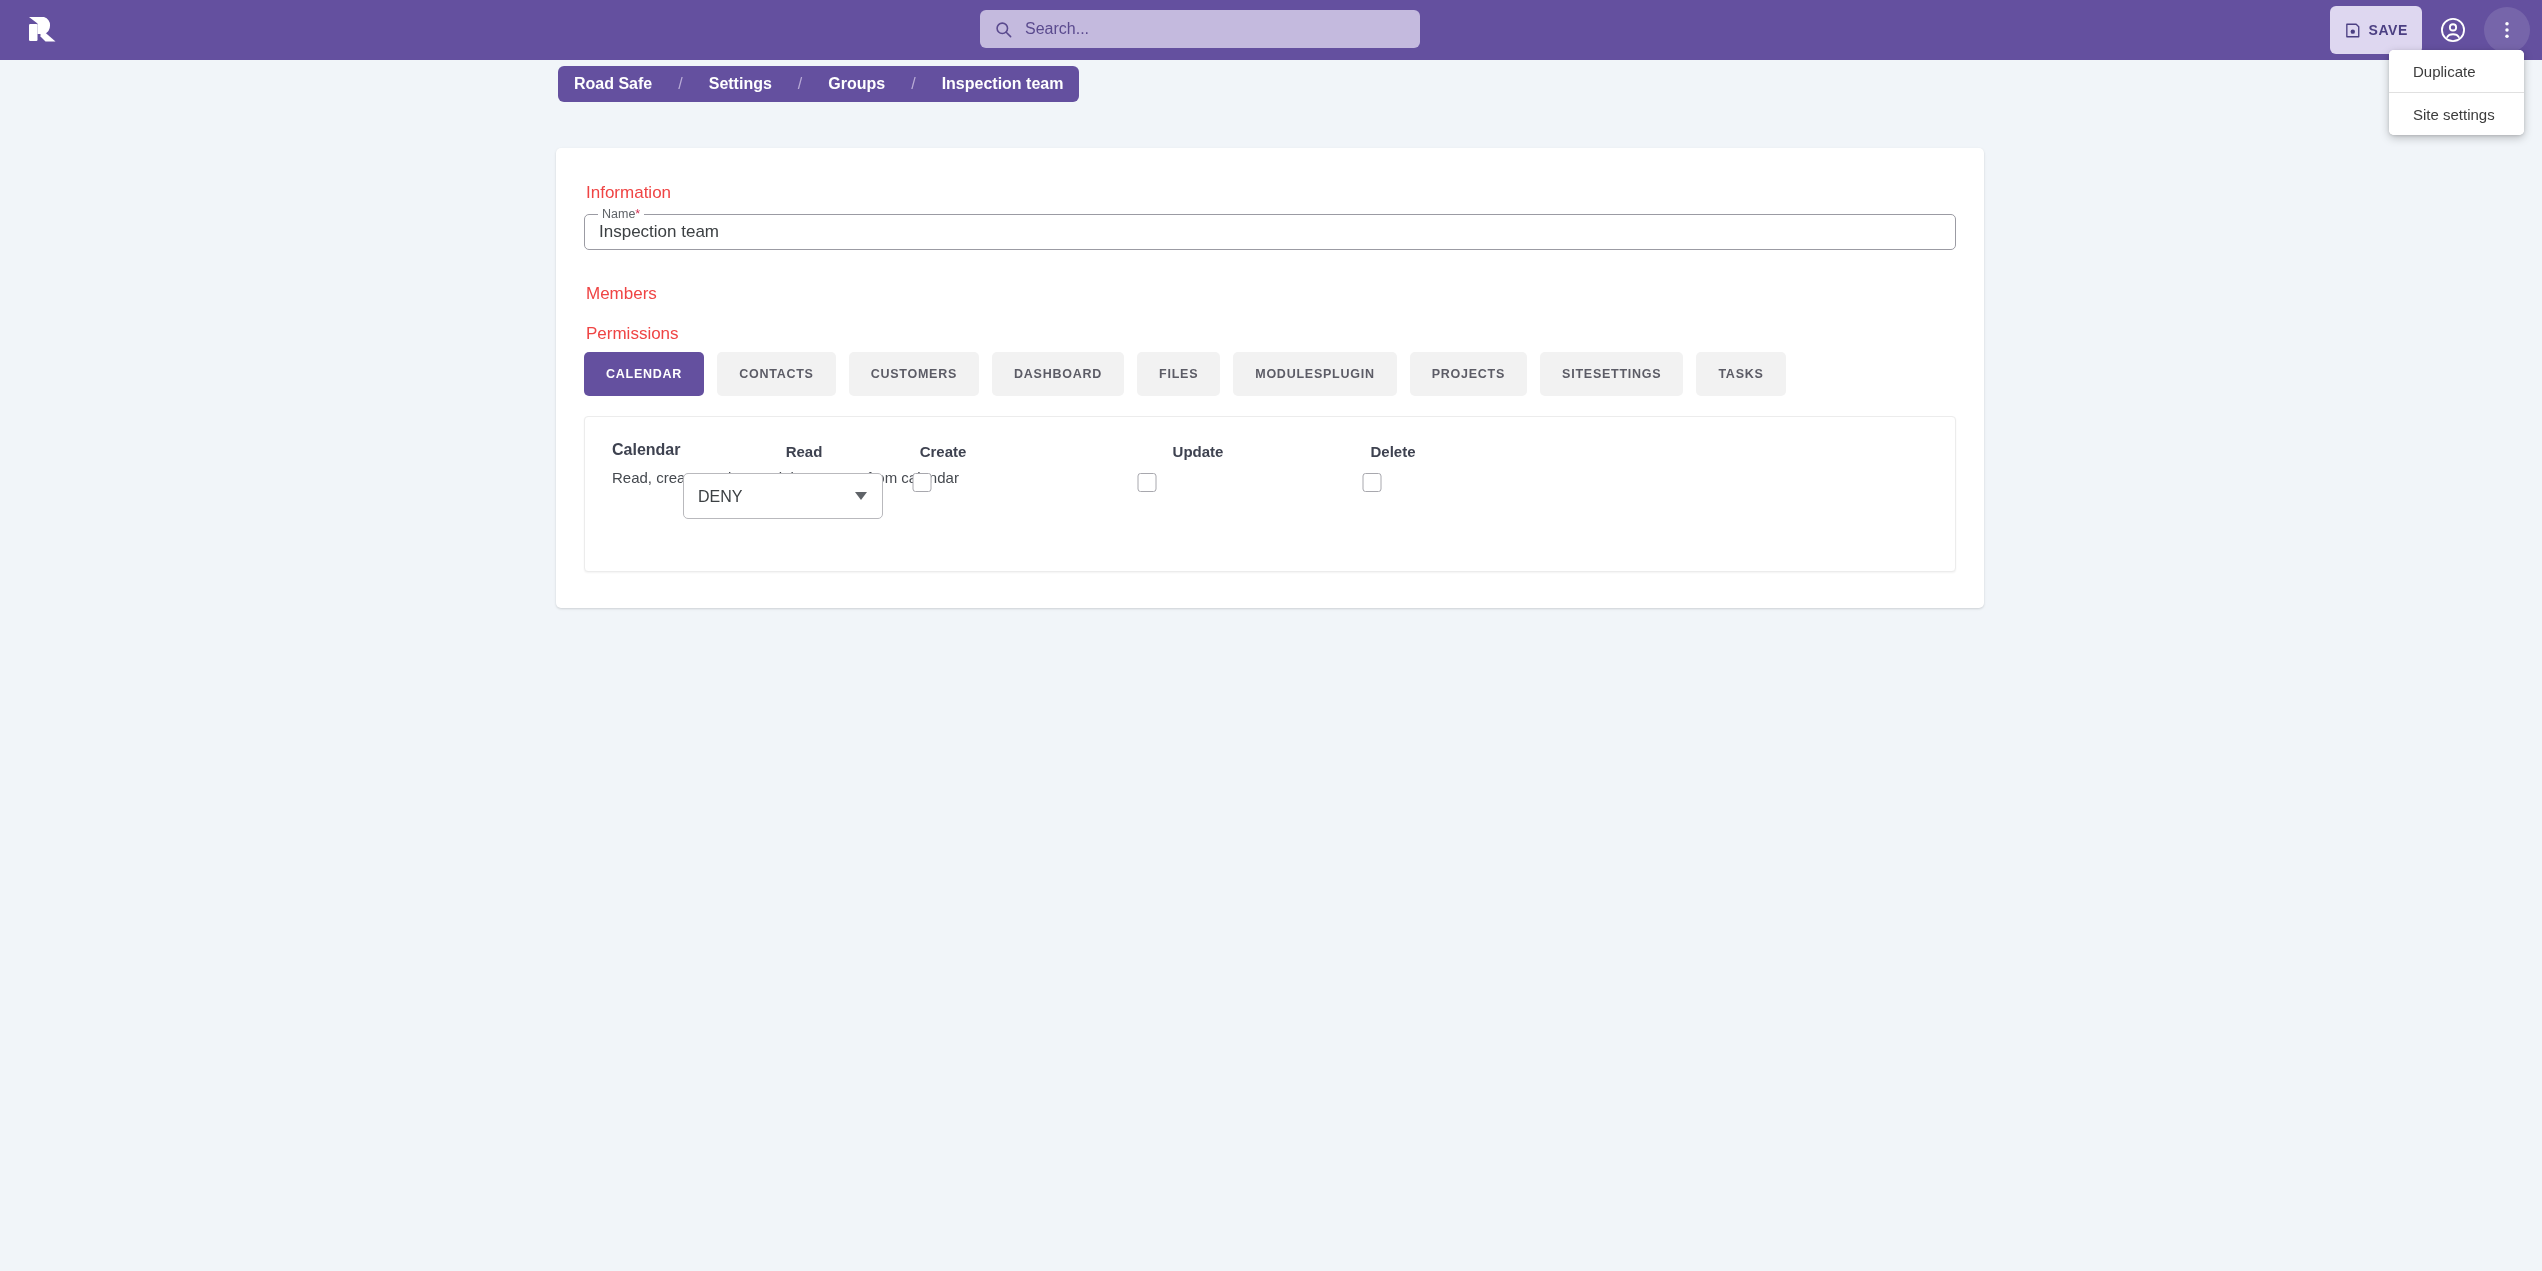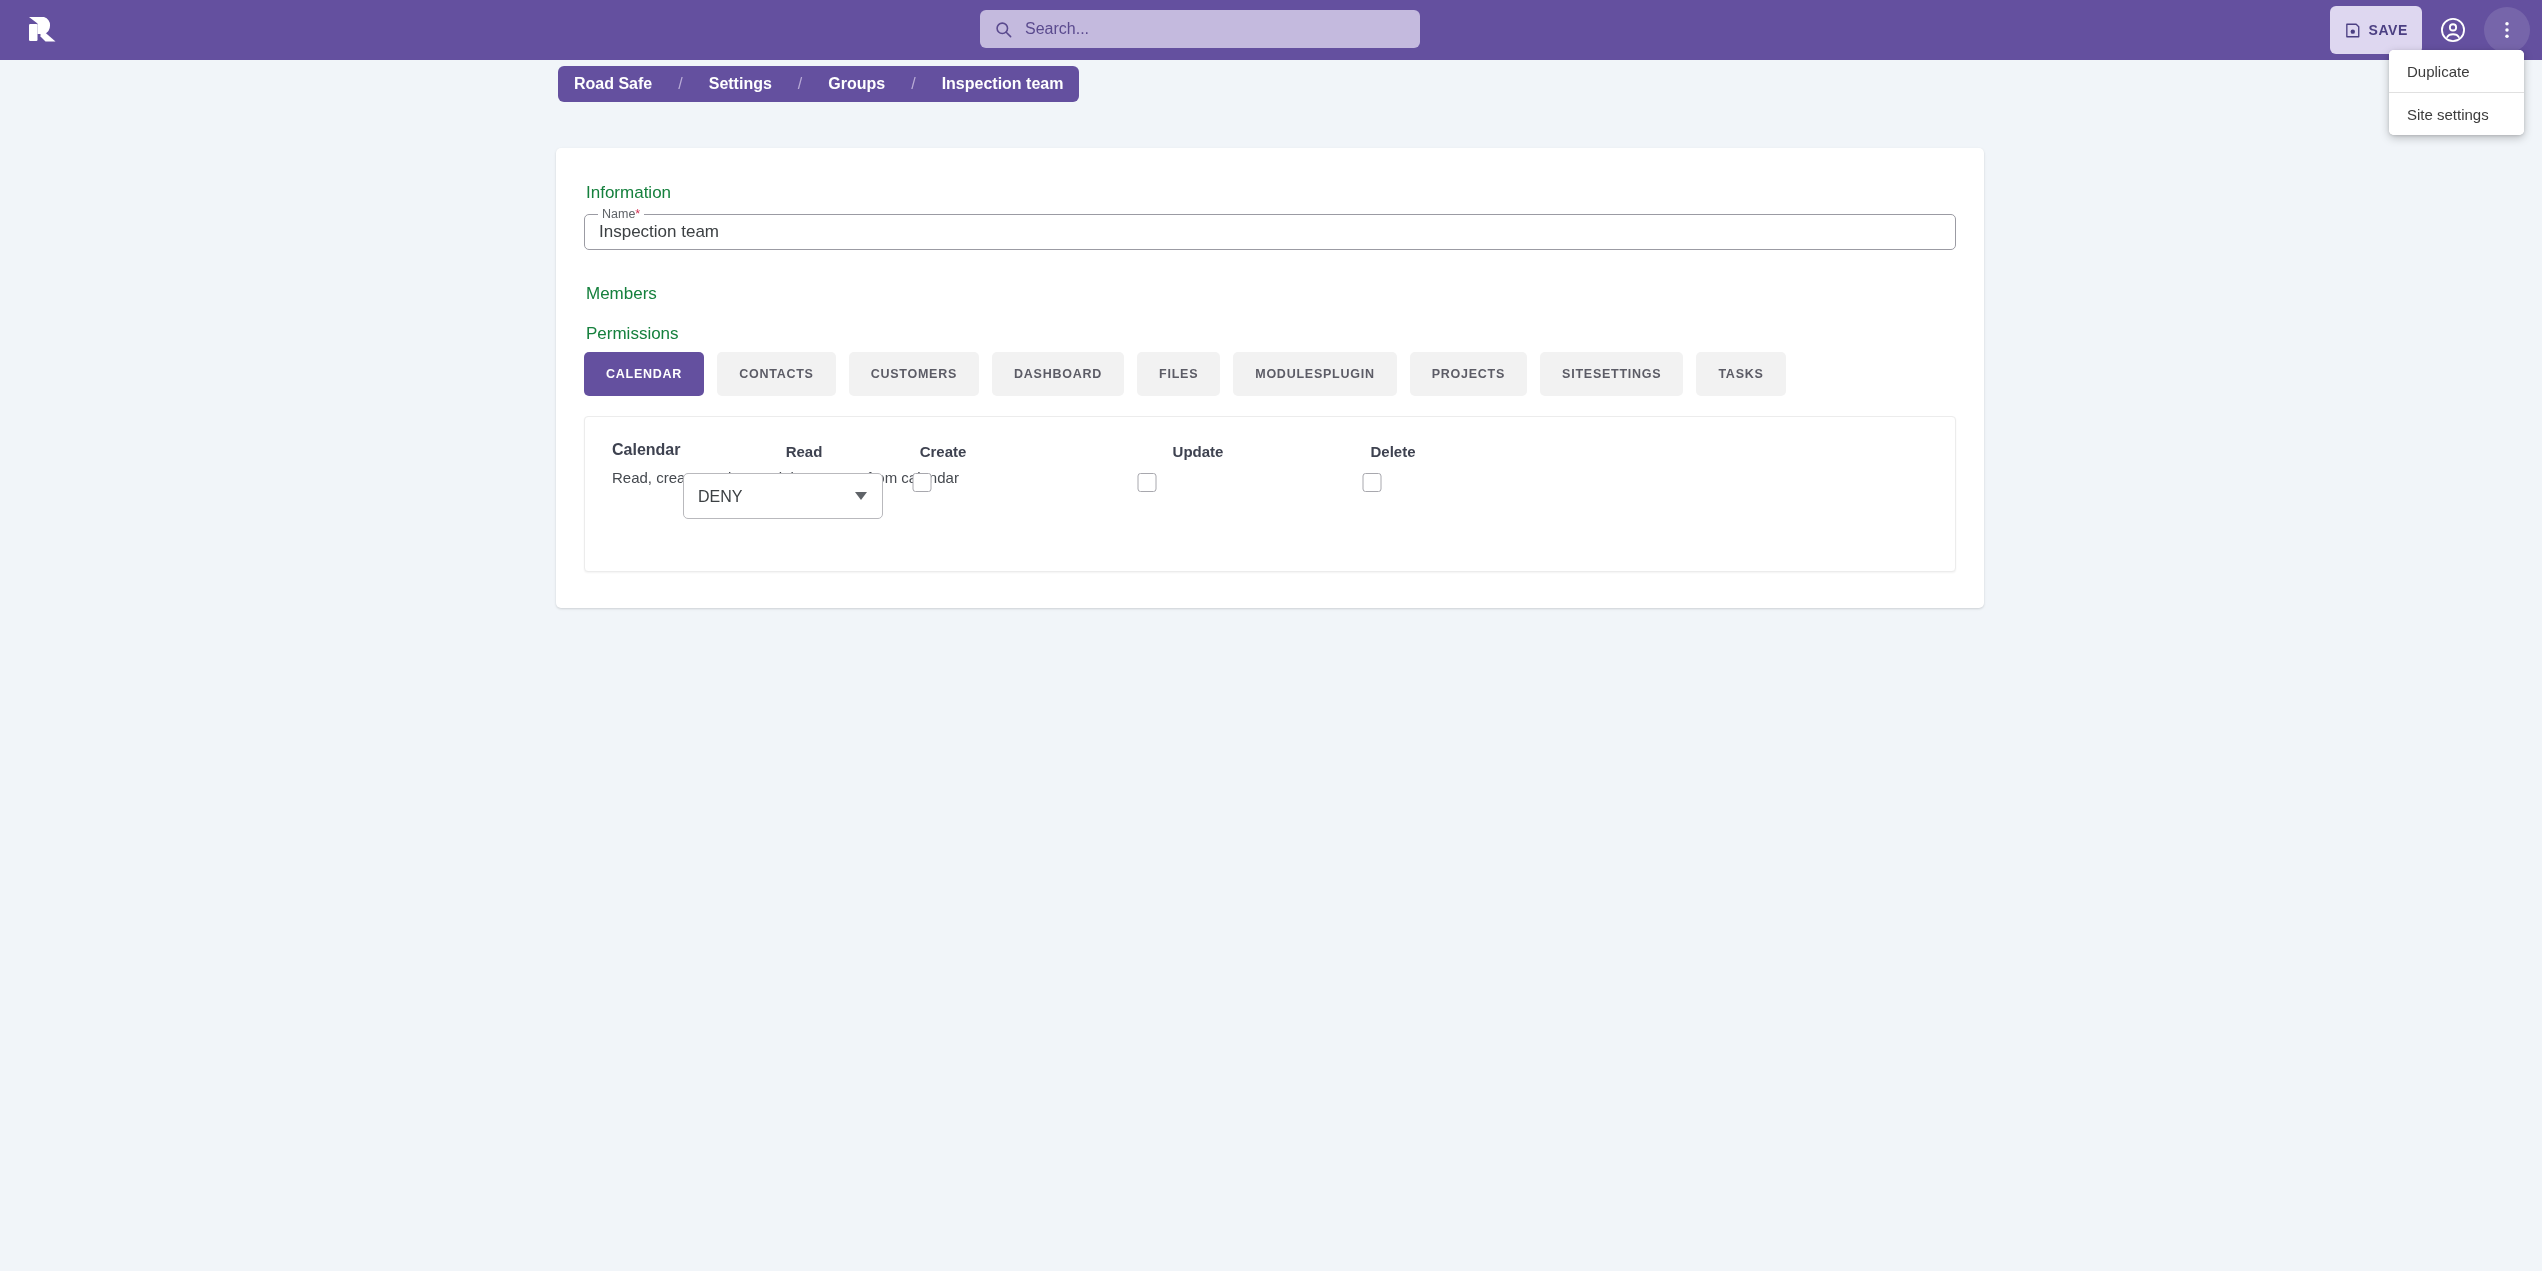--- a/index.html
+++ b/index.html
@@ -113,21 +113,21 @@
     border-radius: 5px;
     box-shadow: 0 3px 10px rgba(0,0,0,0.22), 0 1px 3px rgba(0,0,0,0.12);
     z-index: 60;
     padding: 0;
     overflow: hidden;
   }
   .menu-item {
     height: 42px;
     display: flex;
     align-items: center;
-    padding: 0 18px;
+    padding: 0 24px;
     font-size: 15px;
     color: #3c3c3c;
     cursor: pointer;
     background: #fff;
   }
   .menu-divider {
     height: 1px;
     background: #e0e0e0;
     width: 100%;
   }
@@ -169,21 +169,21 @@
     width: 1428px;
     height: 460px;
     background: #ffffff;
     border-radius: 5px;
     box-shadow: 0 1px 3px rgba(0,0,0,0.10), 0 1px 2px rgba(0,0,0,0.06);
     padding: 0;
   }
 
   .section-title {
     font-size: 17px;
-    color: #15803d;
+    color: #ef4444;
     font-weight: 400;
   }
 
   .info-title { position: absolute; left: 30px; top: 35px; }
 
   
   .field {
     position: absolute;
     left: 28px;
     top: 66px;

